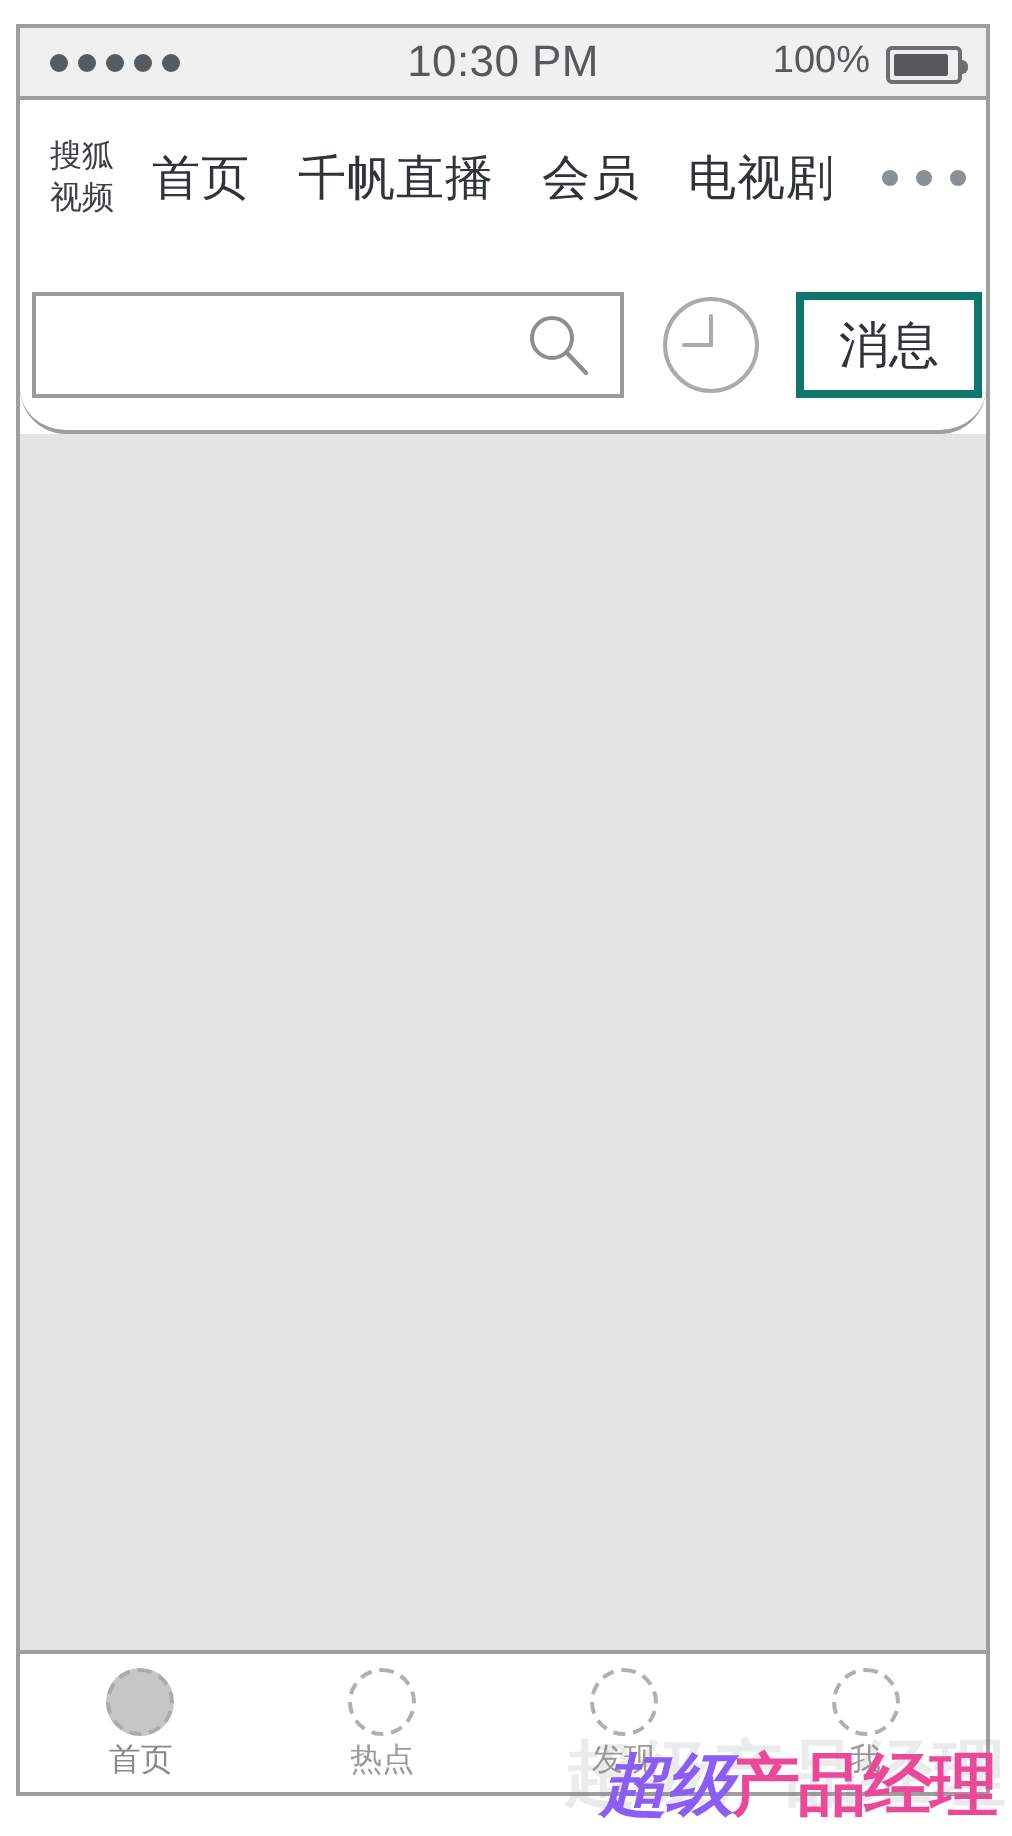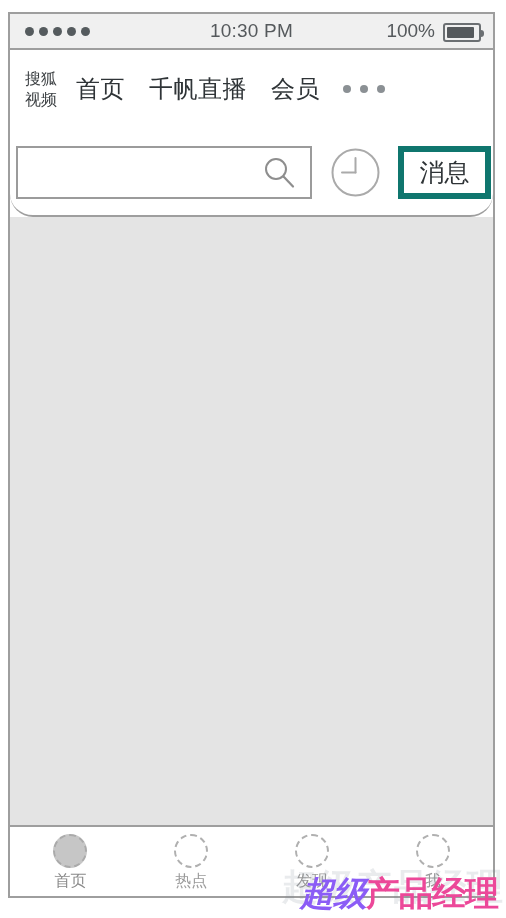--- a/index.html
+++ b/index.html
@@ -52,21 +52,21 @@
     width: 9px;
     height: 9px;
     border-radius: 50%;
     background: #555b5e;
   }
   #status-time {
     position: absolute;
     left: 0;
     right: 0;
     text-align: center;
-    font-size: 19px;
+    font-size: 22px;
     color: #55595c;
     letter-spacing: 0.2px;
   }
   #status-right {
     position: absolute;
     right: 12px;
     display: flex;
     align-items: flex-end;
     gap: 8px;
   }
@@ -211,21 +211,21 @@
     margin-left: 18px;
     width: 51px;
     height: 51px;
     flex: none;
   }
   #message-button {
     margin-left: 17px;
     width: 93px;
     height: 53px;
     box-sizing: border-box;
-    border: 6px solid #0f766e;
+    border: 4px solid #0f766e;
     background: #ffffff;
     display: flex;
     align-items: center;
     justify-content: center;
     font-size: 25px;
     color: #2f3437;
     flex: none;
   }
 
   
@@ -333,20 +333,21 @@
 
     <div id="nav-row">
       <div id="brand-logo">
         <div>搜狐</div>
         <div>视频</div>
       </div>
       <div id="nav-items">
         <span class="nav-item">首页</span>
         <span class="nav-item">千帆直播</span>
         <span class="nav-item">会员</span>
+        <span class="nav-item">电视剧</span>
       </div>
       <div id="nav-more">
         <i></i>
           <i></i>
           <i></i>
       </div>
     </div>
 
     <div id="search-row">
       <div id="search-box">

